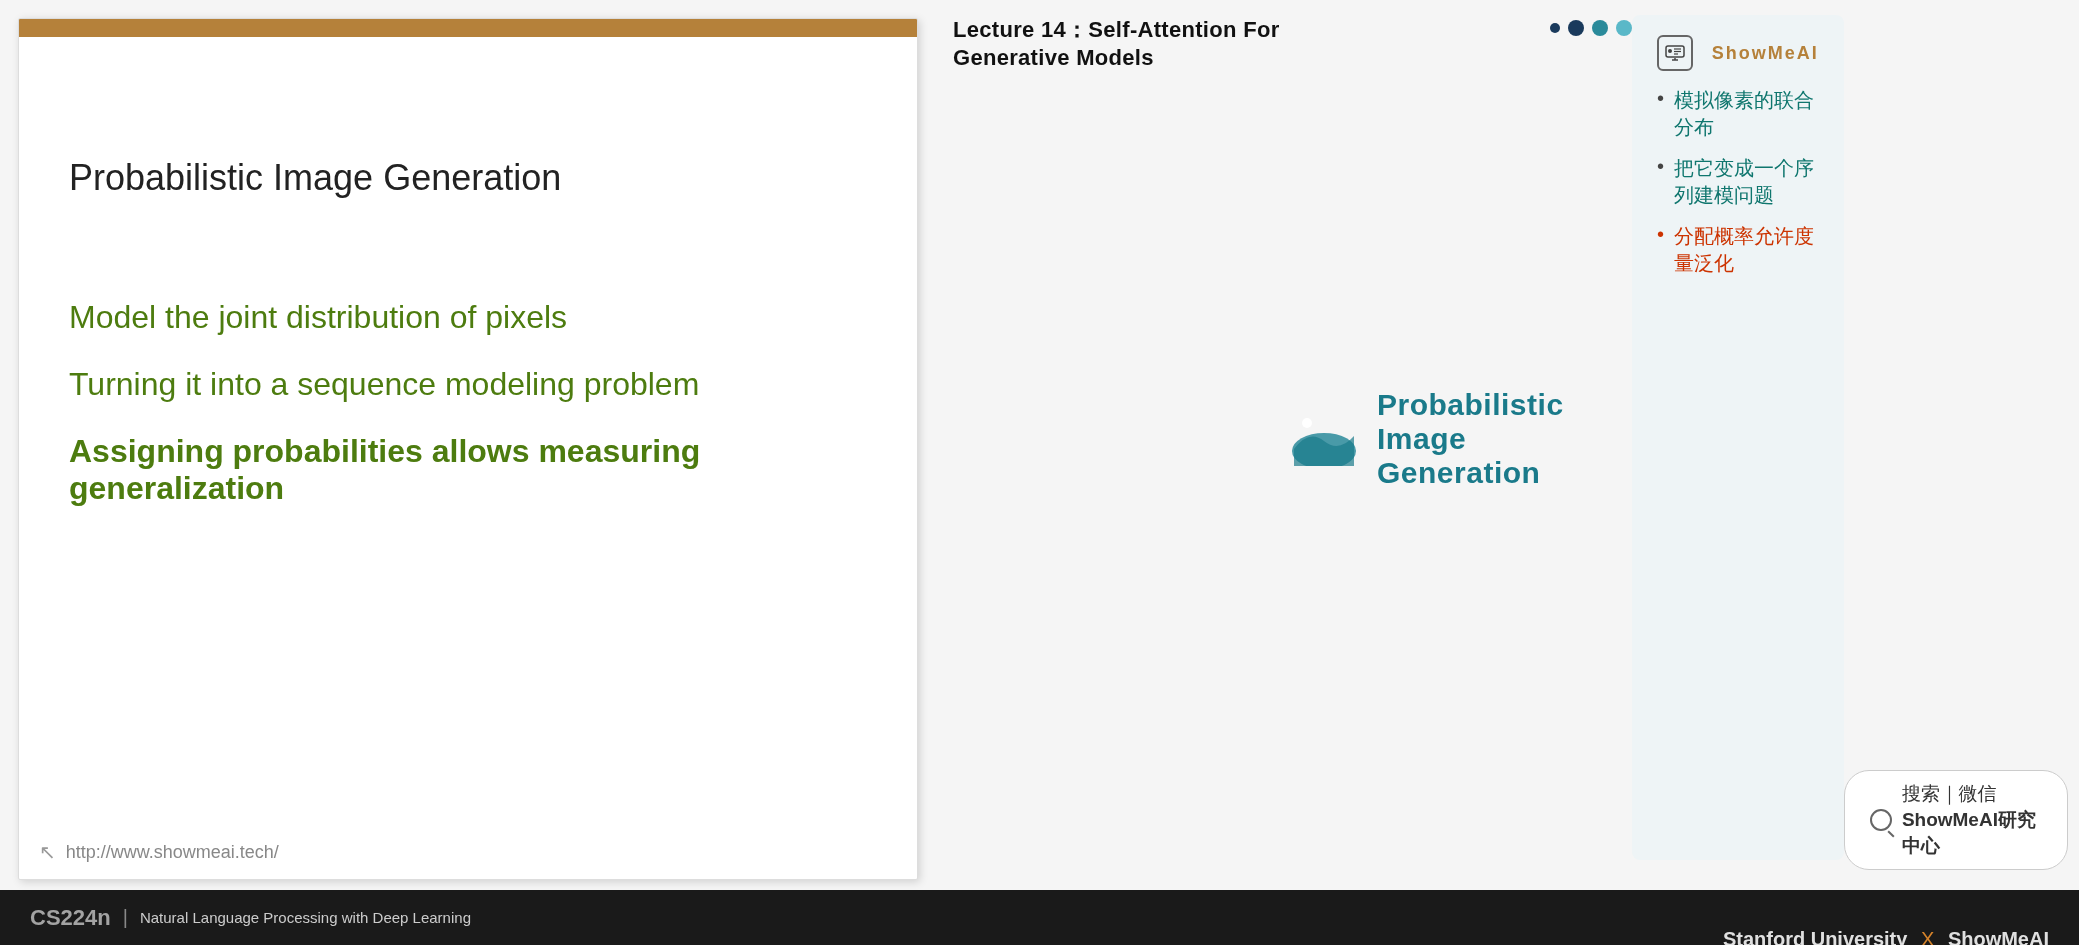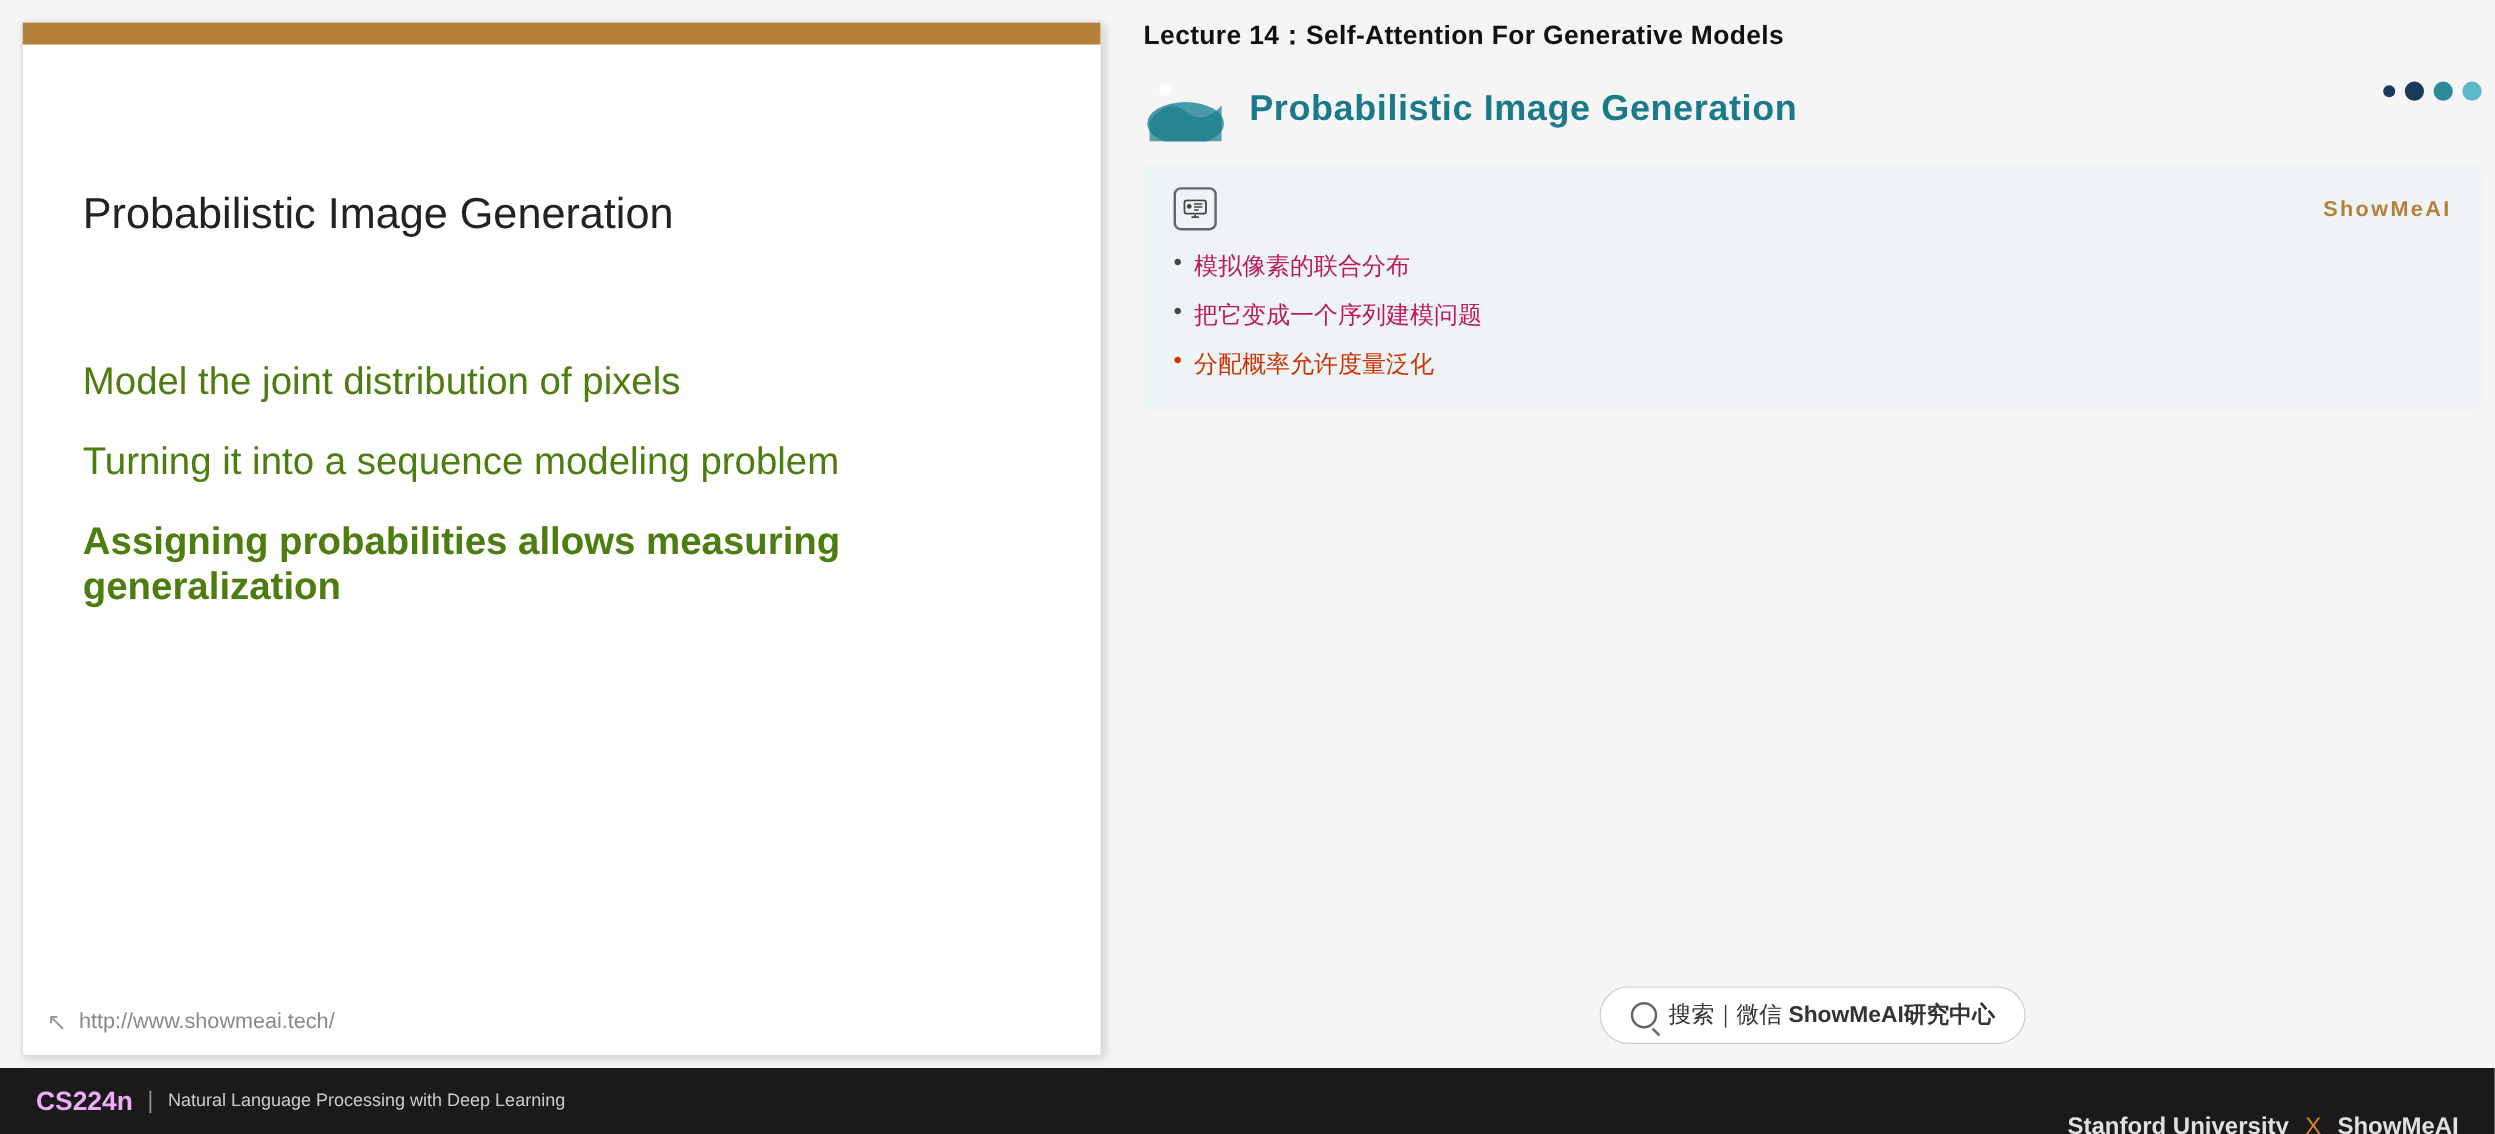--- a/index.html
+++ b/index.html
@@ -81,21 +81,21 @@
 
     .slide-footer-icon {
       font-size: 20px;
       color: #999;
     }
 
     
     .right-panel {
       flex: 1;
       display: flex;
-      flex-direction: column;
+      flex-direction: row;
       padding: 15px 11px 10px 15px;
     }
 
     .lecture-title {
       font-size: 22px;
       font-weight: 700;
       color: #111;
       margin-bottom: 18px;
       letter-spacing: 0.3px;
     }
@@ -182,21 +182,21 @@
     }
 
     .notes-bullets {
       display: flex;
       flex-direction: column;
       gap: 14px;
     }
 
     .notes-bullet {
       font-size: 20px;
-      color: #be185d;
+      color: #0f766e;
       display: flex;
       align-items: flex-start;
       gap: 10px;
     }
 
     .notes-bullet::before {
       content: '•';
       color: #444;
       font-size: 20px;
       flex-shrink: 0;
@@ -263,21 +263,21 @@
     }
 
     .bottom-left {
       display: flex;
       align-items: center;
       gap: 0;
       font-size: 20px;
     }
 
     .course-code {
-      color: #f0abfc;
+      color: #a3a3a3;
       font-weight: 700;
       font-size: 22px;
     }
 
     .bottom-separator {
       color: #888;
       margin: 0 12px;
       font-size: 20px;
     }
 

